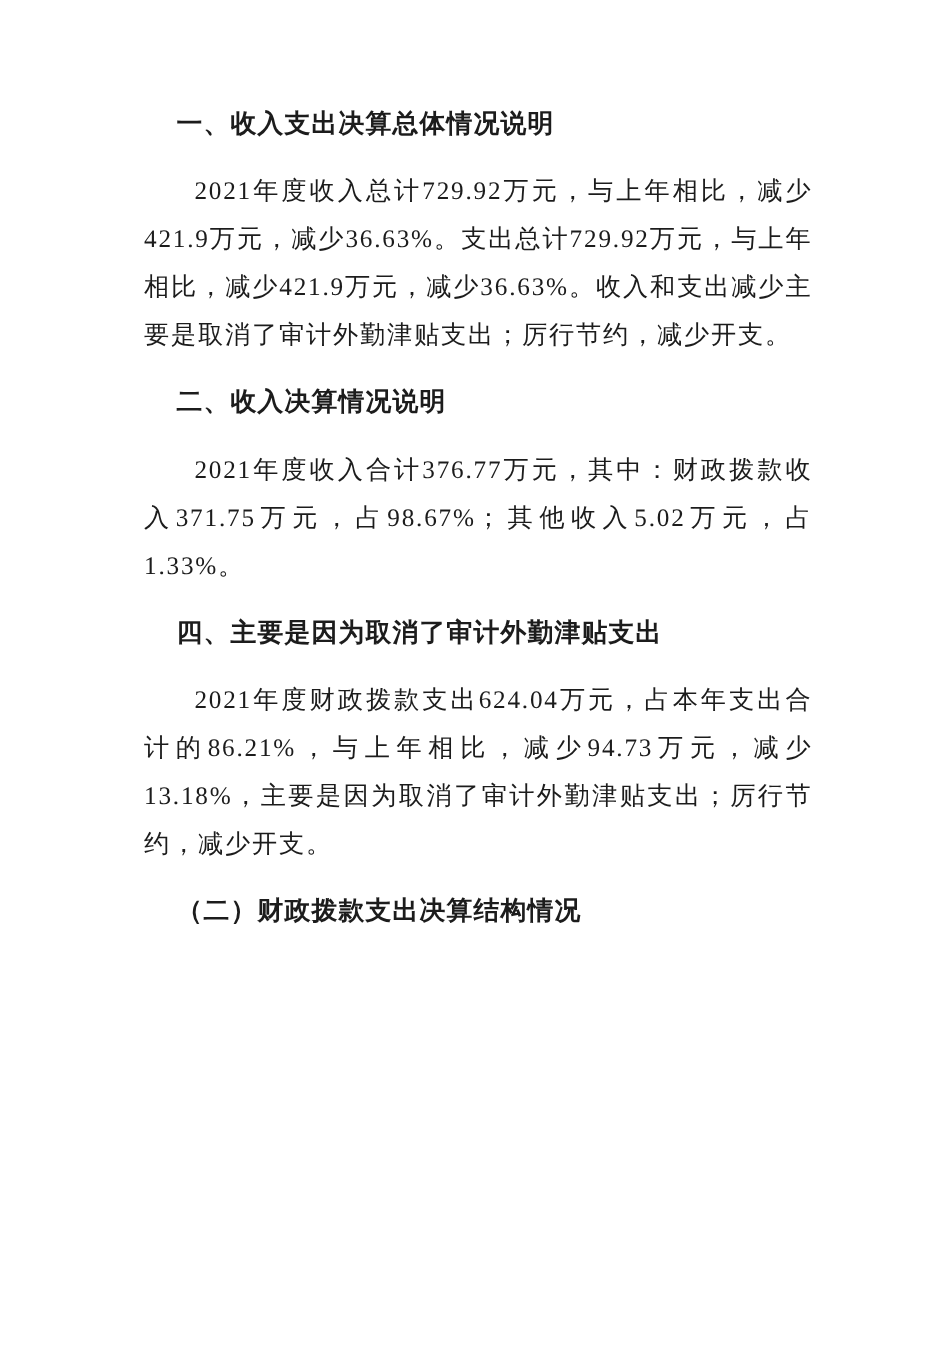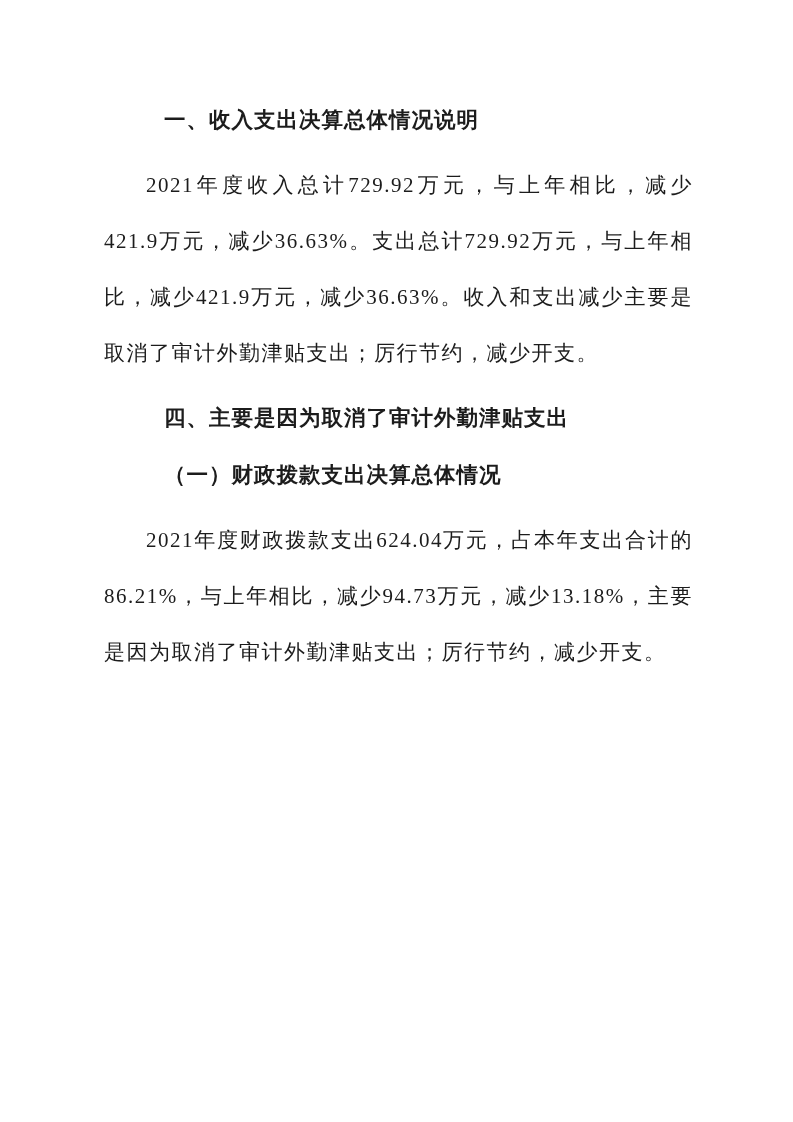--- a/index.html
+++ b/index.html
@@ -15,57 +15,59 @@
     background: #ffffff;
     box-sizing: border-box;
     padding: 83px 100px 0 104px;
     overflow: hidden;
     color: #1c1c1c;
   }
   .doc-body {
     width: 589px;
   }
   .heading {
-    margin: 17px;
+    margin: 0;
     font-family: "Liberation Sans", "DejaVu Sans", sans-serif;
     font-weight: bold;
     font-size: 21.5px;
     line-height: 40px;
     text-indent: 2em;
     letter-spacing: 1px;
     white-space: nowrap;
   }
   .para {
-    margin: 0;
+    margin: 16px;
     font-family: "Liberation Serif", "DejaVu Serif", serif;
     font-size: 21px;
-    line-height: 56px;
+    line-height: 40px;
     text-indent: 2em;
     text-align: justify;
     letter-spacing: 1.5px;
   }
 </style>
 </head>
 <body>
 
 <div class="page">
   <div class="doc-body">
 
     <h2 class="heading">一、收入支出决算总体情况说明</h2>
 
     <p class="para">2021年度收入总计729.92万元，与上年相比，减少421.9万元，减少36.63%。支出总计729.92万元，与上年相比，减少421.9万元，减少36.63%。收入和支出减少主要是取消了审计外勤津贴支出；厉行节约，减少开支。</p>
 
+    <h2 class="heading">二、收入决算情况说明</h2>
 
+    <p class="para">2021年度收入合计376.77万元，其中：财政拨款收入371.75万元，占98.67%；其他收入5.02万元，占1.33%。</p>
 
 
 
     <h2 class="heading">四、主要是因为取消了审计外勤津贴支出</h2>
 
 
 
-    <h3 class="heading">（一）财政拨款支出决算总体情况</h3>
 
     <p class="para">2021年度财政拨款支出624.04万元，占本年支出合计的86.21%，与上年相比，减少94.73万元，减少13.18%，主要是因为取消了审计外勤津贴支出；厉行节约，减少开支。</p>
 
+    <h3 class="heading">（二）财政拨款支出决算结构情况</h3>
 
 
   </div>
 </div>
 
 </body></html>

